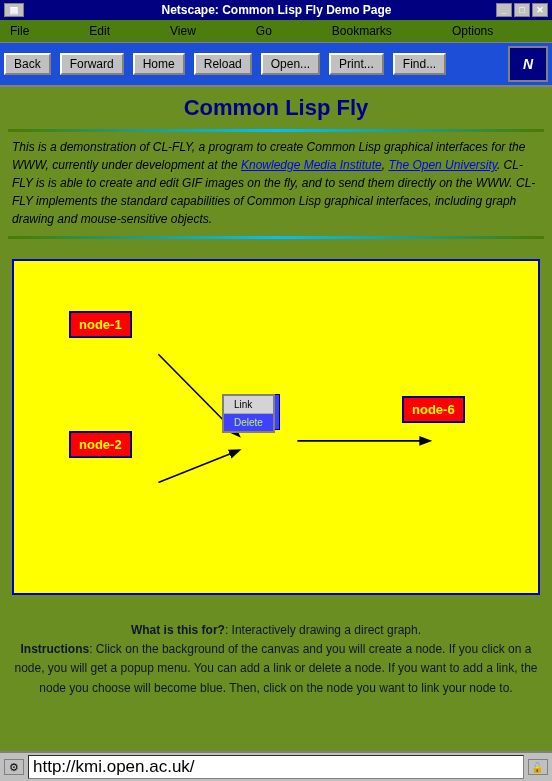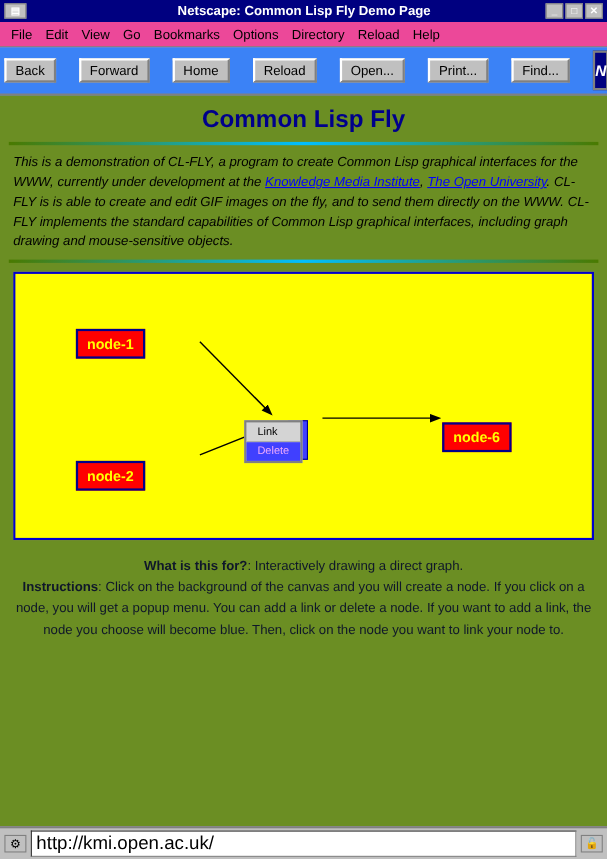--- a/index.html
+++ b/index.html
@@ -52,40 +52,41 @@
       background: #c0c0c0;
       border: 1px solid #808080;
       display: flex;
       align-items: center;
       justify-content: center;
       font-size: 9px;
     }
 
     
     #menu-bar {
-      background: #ec4899;
+      background: #4d7c0f;
       display: flex;
       align-items: flex-start;
       padding: 2px 4px;
       border-bottom: 1px solid #808080;
       font-size: 12px;
+      gap: 48px;
     }
     .menu-item {
       padding: 2px 6px;
       cursor: pointer;
       white-space: nowrap;
     }
 
     
     #toolbar {
-      background: #3b82f6;
+      background: #1d4ed8;
       display: flex;
       align-items: center;
       padding: 3px 4px;
-      gap: 21px;
+      gap: 9px;
       border-bottom: 2px solid #808080;
     }
     .toolbar-btn {
       background: #c0c0c0;
       border: 2px solid;
       border-color: #ffffff #808080 #808080 #ffffff;
       padding: 2px 8px;
       font-size: 12px;
       cursor: pointer;
       white-space: nowrap;
@@ -140,22 +141,22 @@
       padding: 0 4px;
     }
     .intro-text a {
       color: #0000ff;
     }
 
     
     #canvas-container {
       background: #ffff00;
       border: 2px solid #0000cd;
-      margin: 8px 4px;
-      height: 244px;
+      margin: 20px 4px;
+      height: 336px;
       position: relative;
       padding-left: 48px;
     }
 
     .graph-node {
       position: absolute;
       background: #ff0000;
       color: #ffff00;
       font-weight: bold;
       font-size: 13px;
@@ -173,21 +174,21 @@
     }
     .popup-item {
       padding: 3px 10px;
       cursor: pointer;
       border-bottom: 1px solid #aaa;
     }
     .popup-item:last-child { border-bottom: none; }
 
     .popup-highlight {
       background: #4040ff;
-      color: #f0abfc;
+      color: #bef264;
     }
 
     
     #graph-svg {
       position: absolute;
       top: 0; left: 0;
       width: 100%;
       height: 100%;
       pointer-events: none;
     }

